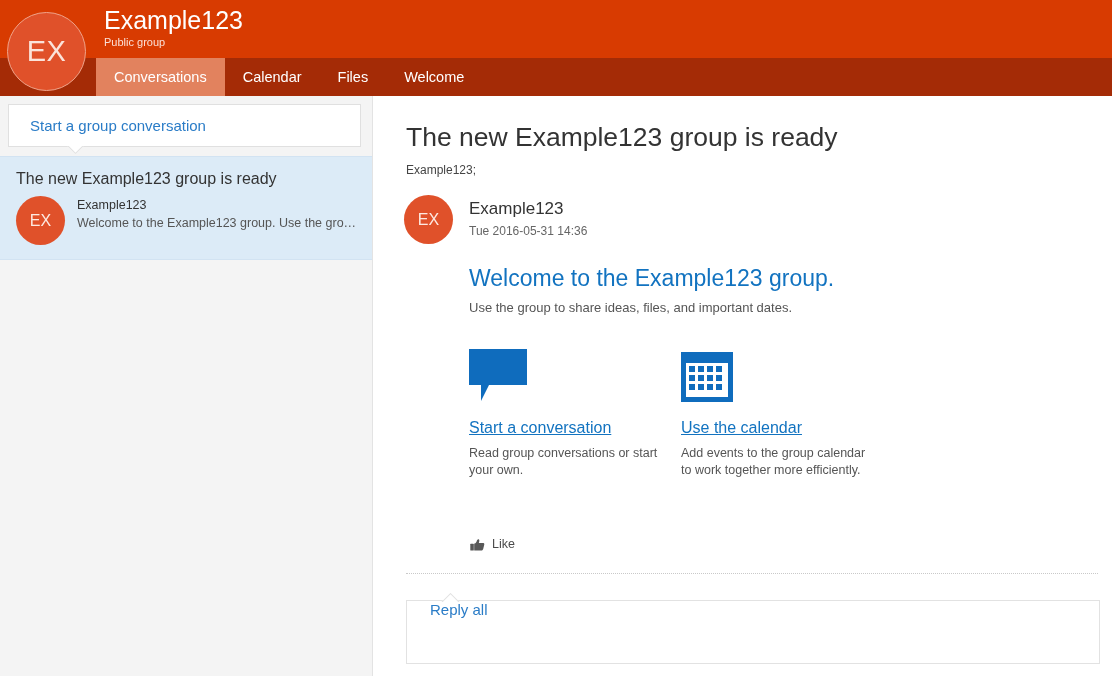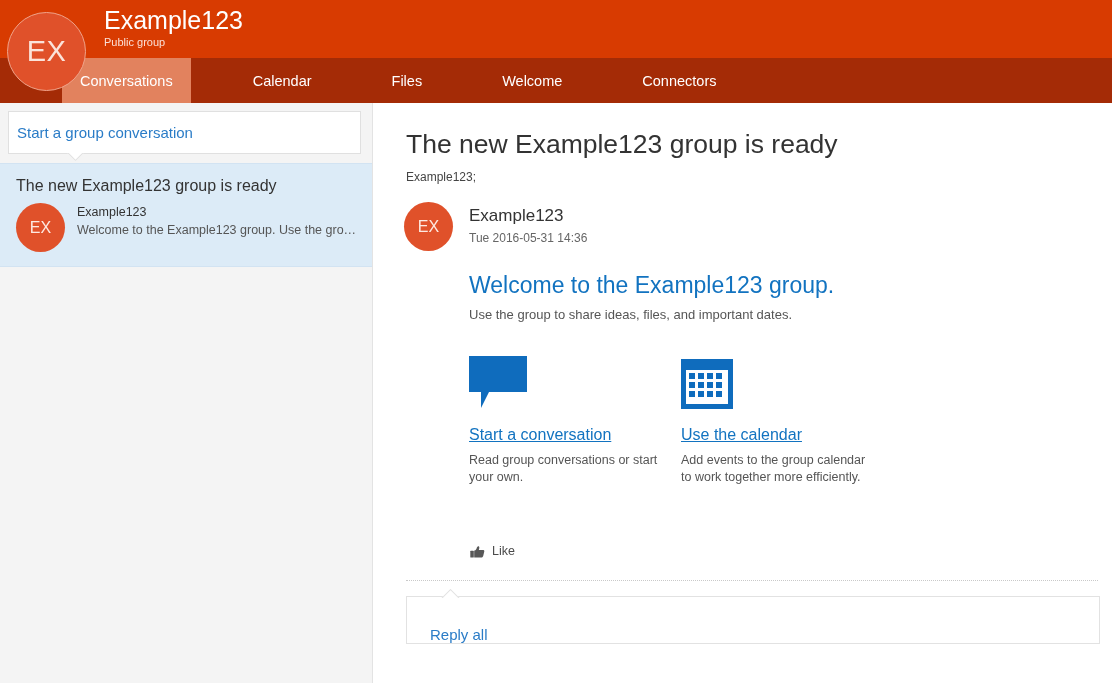--- a/index.html
+++ b/index.html
@@ -54,27 +54,26 @@
   .group-sub {
     color: #fbe0d6;
     font-size: 11px;
     line-height: 15px;
     margin-top: 0px;
   }
 
   
   .tab-bar {
     position: relative;
-    height: 45px;
+    height: 38px;
     background: #a42b06;
     display: flex;
     align-items: stretch;
-    padding-left: 62px;
-    box-sizing: border-box;
-    gap: 44px;
+    padding-left: 96px;
+    box-sizing: border-box;
   }
   .tab {
     display: flex;
     align-items: center;
     padding: 0 18px;
     color: #ffffff;
     font-size: 14.5px;
     cursor: pointer;
     white-space: nowrap;
   }
@@ -100,21 +99,21 @@
     flex: 0 0 373px;
   }
   .start-convo-box {
     position: relative;
     margin: 8px 11px 0 8px;
     background: #ffffff;
     border: 1px solid #e0e0e0;
     height: 43px;
     display: flex;
     align-items: center;
-    padding-left: 8px;
+    padding-left: 21px;
     box-sizing: border-box;
     cursor: pointer;
   }
   .start-convo-box .label {
     color: #2a7cc7;
     font-size: 15px;
   }
   .notch-down, .notch-down::after {
     position: absolute;
   }
@@ -320,26 +319,26 @@
   }
 
   .dotted-sep {
     margin: 20px 14px 0 33px;
     border-top: 1px dotted #c9c9c9;
     height: 0;
   }
 
   .reply-box {
     position: relative;
-    margin: 15px 12px 0 33px;
-    height: 48px;
+    margin: 26px 12px 0 33px;
+    height: 64px;
     background: #ffffff;
     border: 1px solid #e2e2e2;
     display: flex;
-    align-items: flex-end;
+    align-items: flex-start;
     padding-left: 23px;
     box-sizing: border-box;
     cursor: pointer;
   }
   .reply-box .label {
     color: #2a7cc7;
     font-size: 15px;
   }
   .notch-up {
     position: absolute;
@@ -379,23 +378,20 @@
     <span>Conversations</span>
   </div>
   <div class="tab">
     <span>Calendar</span>
   </div>
   <div class="tab">
     <span>Files</span>
   </div>
   <div class="tab">
     <span>Welcome</span>
-  </div>
-  <div class="tab">
-    <span>Connectors</span>
   </div>
 </div>
 
 <div class="body-split">
 
   <div class="sidebar">
 
     <div class="start-convo-box">
       <span class="label">Start a group conversation</span>
       <span class="notch-down"></span>

